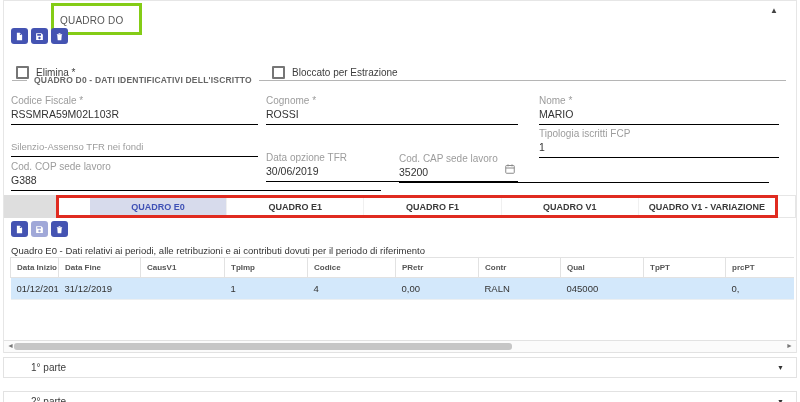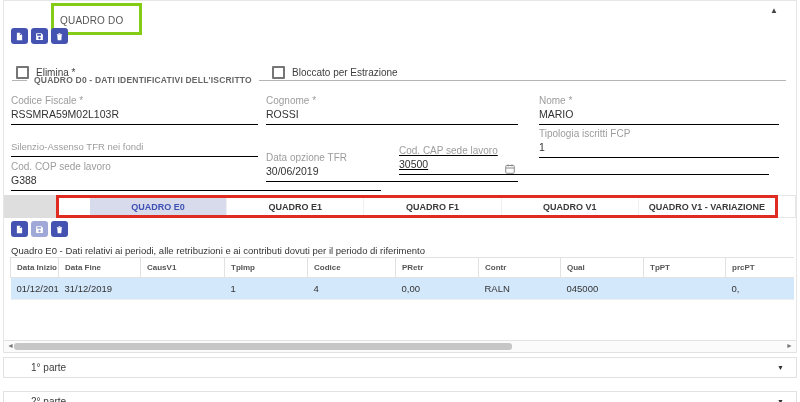--- a/index.html
+++ b/index.html
@@ -43,21 +43,21 @@
   .f-value { position: relative; border-bottom: 1px solid #000000; padding: 2px 0 4px;
     min-height: 18px; font-size: 10.5px; color: #333; white-space: nowrap; }
   .f-value.placeholder { color: #9c9c9c; font-size: 9.5px; }
   .f0 { left: 7px;   top: 94px;  width: 247px; }
   .f1 { left: 262px; top: 94px;  width: 252px; }
   .f2 { left: 535px; top: 94px;  width: 240px; }
   .f3 { left: 7px;   top: 127px; width: 247px; }
   .f4 { left: 262px; top: 115px; width: 252px; margin-top: 36px; }
   .f5 { left: 535px; top: 127px; width: 240px; }
   .f6 { left: 7px;   top: 160px; width: 370px; }
-  .f7 { left: 395px; top: 144px; width: 370px; text-decoration: underline; }
+  .f7 { left: 395px; top: 152px; width: 370px; }
   .cal-icon { position: absolute; right: 2px; bottom: 4px; }
 
   
   .tab-strip { position: absolute; left: 0; right: 0; top: 194px; height: 23px; display: flex; }
   .tab-gutter { width: 52px; background: #dedede; }
   .tab-red { width: 722px; border: 3px solid #e02b20; background: #fff; display: flex; padding-left: 31px; }
   .tab-tail { flex: 1; border: 1px solid #e6e6e6; border-left: none; background: #fff; }
   .tab { flex: 1; display: flex; align-items: center; justify-content: center;
     font-size: 9px; font-weight: bold; color: #3a3a3a; cursor: pointer; white-space: nowrap;
     border-right: 1px solid #f0f0f0; }
@@ -162,21 +162,21 @@
   <div class="field f5">
     <div class="f-label">Tipologia iscritti FCP</div>
     <div class="f-value">1</div>
   </div>
   <div class="field f6">
     <div class="f-label">Cod. COP sede lavoro</div>
     <div class="f-value">G388</div>
   </div>
   <div class="field f7">
     <div class="f-label">Cod. CAP sede lavoro</div>
-    <div class="f-value">30500</div>
+    <div class="f-value">35200</div>
   </div>
 
   <div class="tab-strip">
     <div class="tab-gutter"></div>
     <div class="tab-red">
       <div class="tab active">QUADRO E0</div>
       <div class="tab">QUADRO E1</div>
       <div class="tab">QUADRO F1</div>
       <div class="tab">QUADRO V1</div>
       <div class="tab">QUADRO V1 - VARIAZIONE</div>

